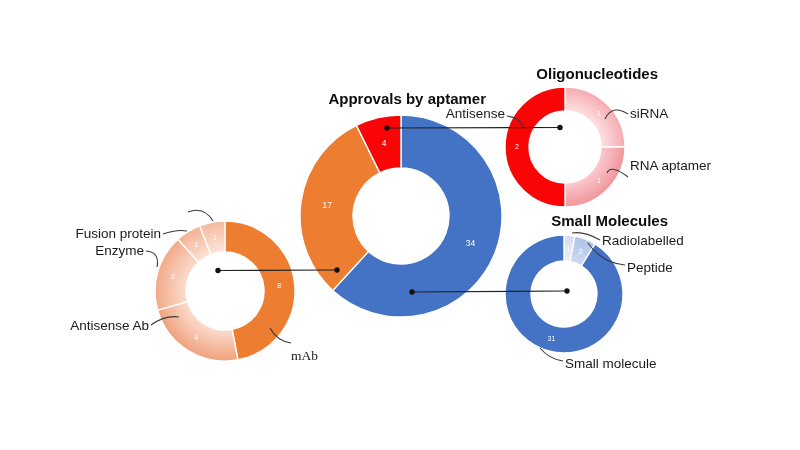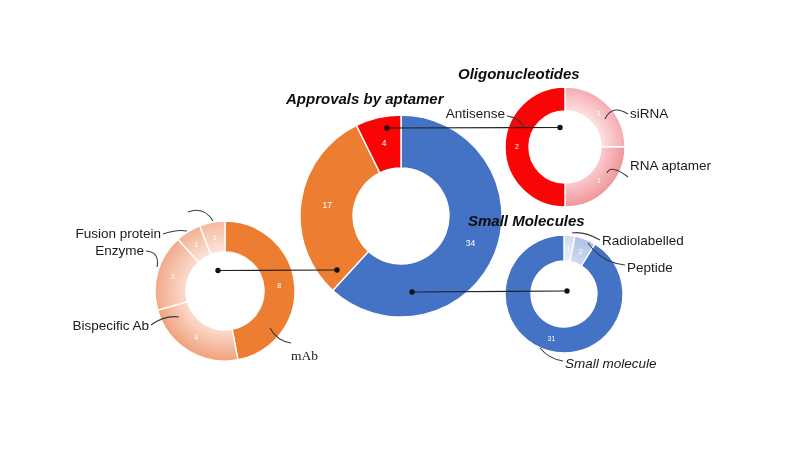--- a/index.html
+++ b/index.html
@@ -1,20 +1,20 @@
 <!DOCTYPE html>
 <html><head>
 <meta charset="utf-8">
 <style>
   html,body{margin:0;padding:0;background:#ffffff;}
   .stage{position:relative;width:800px;height:450px;background:#ffffff;overflow:hidden;
          font-family:"Liberation Sans",sans-serif;color:#111;}
   .stage svg{position:absolute;left:0;top:0;}
-  .title{position:absolute;width:200px;text-align:left;font-weight:bold;font-size:15px;
-         color:#0d0d0d;white-space:nowrap;font-style:italic;}
+  .title{position:absolute;width:200px;text-align:right;font-weight:bold;font-size:15px;
+         color:#0d0d0d;white-space:nowrap;}
   .callout{position:absolute;font-size:13.5px;color:#1a1a1a;white-space:nowrap;}
   .callout.r{width:130px;text-align:right;}
   .slice-value{font-family:"Liberation Sans",sans-serif;}
 </style>
 </head>
 <body>
 
 <div class="stage">
 
   <svg width="800" height="450" viewBox="0 0 800 450">
@@ -118,23 +118,23 @@
       <circle cx="567" cy="291" r="2.7" fill="#111"></circle>
     </g>
   </svg>
 
   <div class="title" style="left:286px;top:90px;">Approvals by aptamer</div>
   <div class="title" style="left:458px;top:65px;">Oligonucleotides</div>
   <div class="title" style="left:468px;top:212px;">Small Molecules</div>
 
   <div class="callout r" style="left:31px;top:226px;">Fusion protein</div>
   <div class="callout r" style="left:14px;top:243px;">Enzyme</div>
-  <div class="callout r" style="left:19px;top:318px;">Bispecific Ab</div>
+  <div class="callout r" style="left:19px;top:318px;">Antisense Ab</div>
   <div class="callout" style="left:291px;top:348px;font-family:Liberation Serif, serif;">mAb</div>
 
   <div class="callout r" style="left:375px;top:106px;">Antisense</div>
   <div class="callout" style="left:630px;top:106px;text-align:center;">siRNA</div>
   <div class="callout" style="left:630px;top:158px;">RNA aptamer</div>
 
   <div class="callout" style="left:602px;top:233px;">Radiolabelled</div>
   <div class="callout" style="left:627px;top:260px;">Peptide</div>
-  <div class="callout" style="left:565px;top:356px;font-style:italic;">Small molecule</div>
+  <div class="callout" style="left:565px;top:356px;">Small molecule</div>
 </div>
 
 </body></html>

